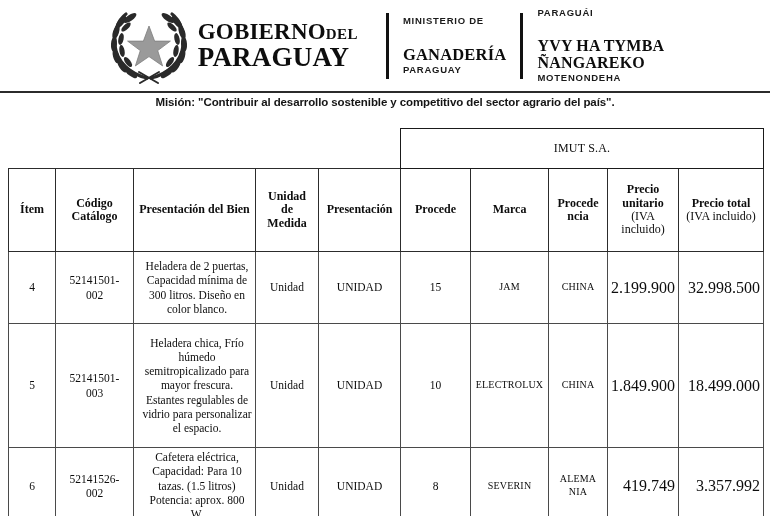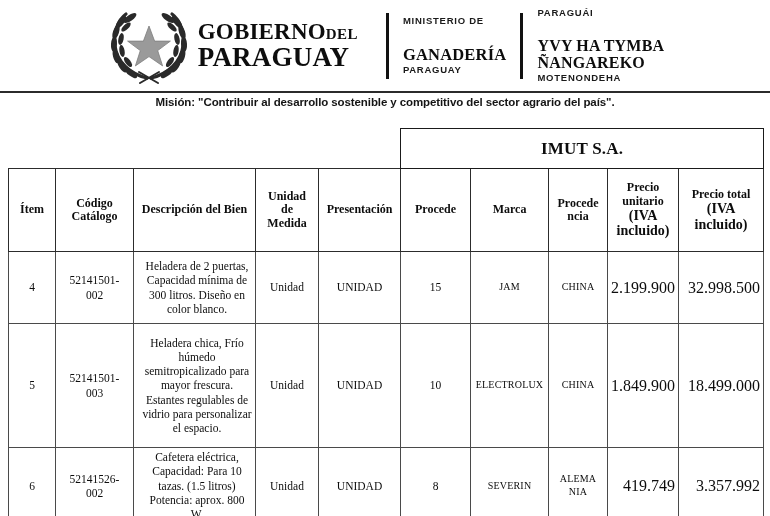--- a/index.html
+++ b/index.html
@@ -163,36 +163,36 @@
     vertical-align: middle;
     padding: 2px 3px;
     font-weight: normal;
   }
   
   tr.supplier-row td.empty-span {
     border: none;
   }
   tr.supplier-row td.supplier {
     border: 1.6px solid #1a1a1a;
-    font-weight: bold;
-    font-size: 17px;
+    font-weight: normal;
+    font-size: 12px;
     height: 35px;
     letter-spacing: 0.2px;
   }
   tr.head-row th {
     font-weight: bold;
     font-size: 12px;
     height: 78px;
     line-height: 1.12;
     border: 1.3px solid #2c2c2c;
   }
   tr.head-row th .sub {
     display: block;
-    font-size: 14px;
-    font-weight: bold;
+    font-size: 12px;
+    font-weight: normal;
     line-height: 1.1;
   }
   tr.data-row td {
     font-size: 11.5px;
     line-height: 1.22;
     border: 1px solid #4a4a4a;
   }
   tr.data-row td.desc {
     font-size: 11.5px;
     line-height: 1.24;
@@ -308,21 +308,21 @@
         <td class="empty-span" colspan="5"></td>
         <td class="supplier" colspan="5">IMUT S.A.</td>
       </tr>
 
       <tr class="head-row">
         <th>Ítem</th>
         <th>
           <span>Código</span><br>
           <span>Catálogo</span>
         </th>
-        <th>Descripción del Bien</th>
+        <th>Presentación del Bien</th>
         <th>
           <span>Unidad</span><br>
           <span>de</span><br>
           <span>Medida</span>
         </th>
         <th>Presentación</th>
         <th>Procede</th>
         <th>Marca</th>
         <th>
           <span>Procede</span><br>

